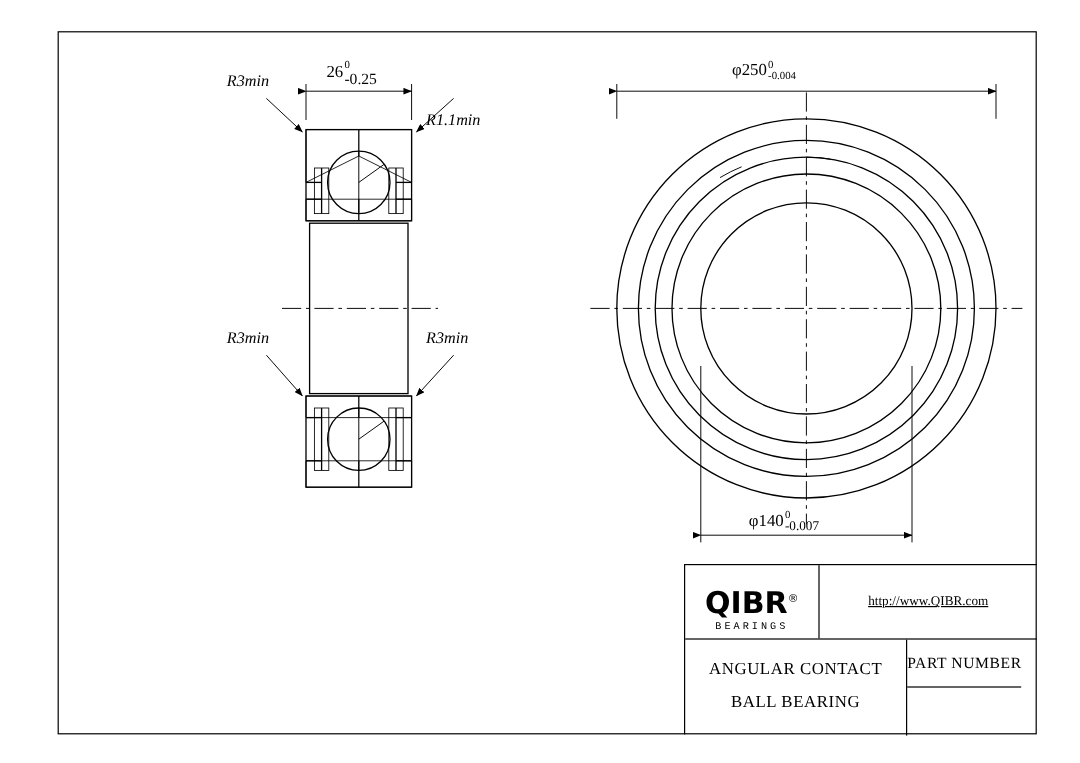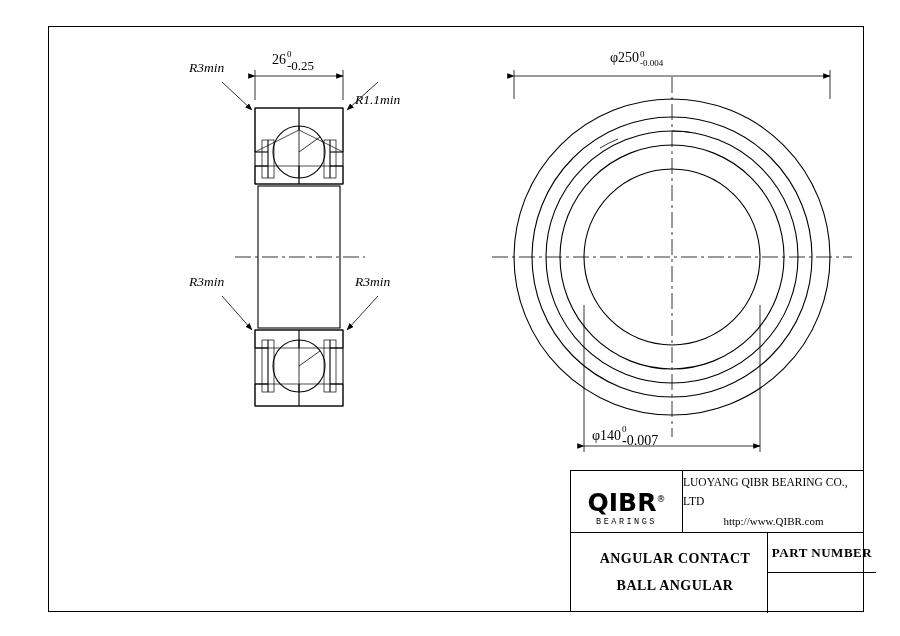--- a/index.html
+++ b/index.html
@@ -41,31 +41,31 @@
   }
   .logo-reg{font-size:9px;vertical-align:super;font-weight:normal;}
   .logo-sub{
     font-family:Liberation Mono, monospace;font-size:8.5px;letter-spacing:2.5px;
     margin-top:2px;
   }
   .tb-company{
     flex:1;display:flex;flex-direction:column;align-items:center;justify-content:center;
     font-size:11.5px;line-height:1.7;
   }
-  .tb-company .line2{font-size:11px;}
+  .tb-company .line2{font-size:11px;text-decoration:underline;}
   .tb-bottom{
-    position:absolute;left:12px;top:62px;width:100%;height:80px;display:flex;font-weight:bold;
+    position:absolute;left:0;top:62px;width:100%;height:80px;display:flex;
   }
   .tb-desc{
     width:185px;border-right:1.5px solid #000;box-sizing:border-box;
     display:flex;flex-direction:column;align-items:center;justify-content:center;
     font-size:14px;line-height:1.9;letter-spacing:0.5px;
   }
   .tb-part{
-    flex:1;display:flex;flex-direction:column;box-sizing:border-box;
+    flex:1;display:flex;box-sizing:border-box;
   }
   .tb-part-label{
     height:40px;display:flex;align-items:center;justify-content:center;
     border-bottom:1.5px solid #000;box-sizing:border-box;font-size:13px;letter-spacing:0.5px;
   }
   .tb-part-value{
     height:40px;display:flex;align-items:center;justify-content:center;font-size:14px;
   }
   .lbl{position:absolute;font-size:13.5px;white-space:nowrap;font-style:italic;}
   .dimtxt{position:absolute;font-size:14px;white-space:nowrap;}
@@ -193,39 +193,38 @@
   <div class="lbl" style="left:355px;top:274px;">R3min</div>
 
   <div class="dimtxt" style="left:272px;top:50px;">
     <span>26</span><span style="display:inline-block;vertical-align:middle;line-height:1;margin-left:1px;"><span class="sup" style="display:block;font-size:9px;">0</span><span class="sub" style="display:block;font-size:13px;">-0.25</span></span>
   </div>
 
   <div class="dimtxt" style="left:610px;top:50px;">
     <span>φ</span><span>250</span><span style="display:inline-block;vertical-align:middle;line-height:1;margin-left:1px;"><span class="sup" style="display:block;font-size:9px;">0</span><span class="sub" style="display:block;font-size:9px;">-0.004</span></span>
   </div>
 
-  <div class="dimtxt" style="left:592px;top:425px;">
-    <span>φ</span><span>140</span><span style="display:inline-block;vertical-align:middle;line-height:1;margin-left:1px;"><span class="sup" style="display:block;font-size:9px;">0</span><span class="sub" style="display:block;font-size:14px;">-0.007</span></span>
+  <div class="dimtxt" style="left:624px;top:425px;">
+    <span>φ</span><span>140</span><span style="display:inline-block;vertical-align:middle;line-height:1;margin-left:1px;"><span class="sup" style="display:block;font-size:9px;">0</span><span class="sub" style="display:block;font-size:11px;">-0.007</span></span>
   </div>
 
   <div class="titleblock">
     <div class="tb-top">
       <div class="tb-logo">
         <div class="logo-main"><span>QIBR</span><span class="logo-reg">®</span></div>
         <div class="logo-sub">BEARINGS</div>
       </div>
       <div class="tb-company">
-        <div>LUOYANG QIBR BEARING CO., LTD</div>
         <div class="line2">http://www.QIBR.com</div>
       </div>
     </div>
     <div class="tb-bottom">
       <div class="tb-desc">
         <div>ANGULAR CONTACT</div>
-        <div>BALL ANGULAR</div>
+        <div>BALL BEARING</div>
       </div>
       <div class="tb-part">
         <div class="tb-part-label">PART  NUMBER</div>
       </div>
     </div>
   </div>
 
 </div>
 
 </body></html>

